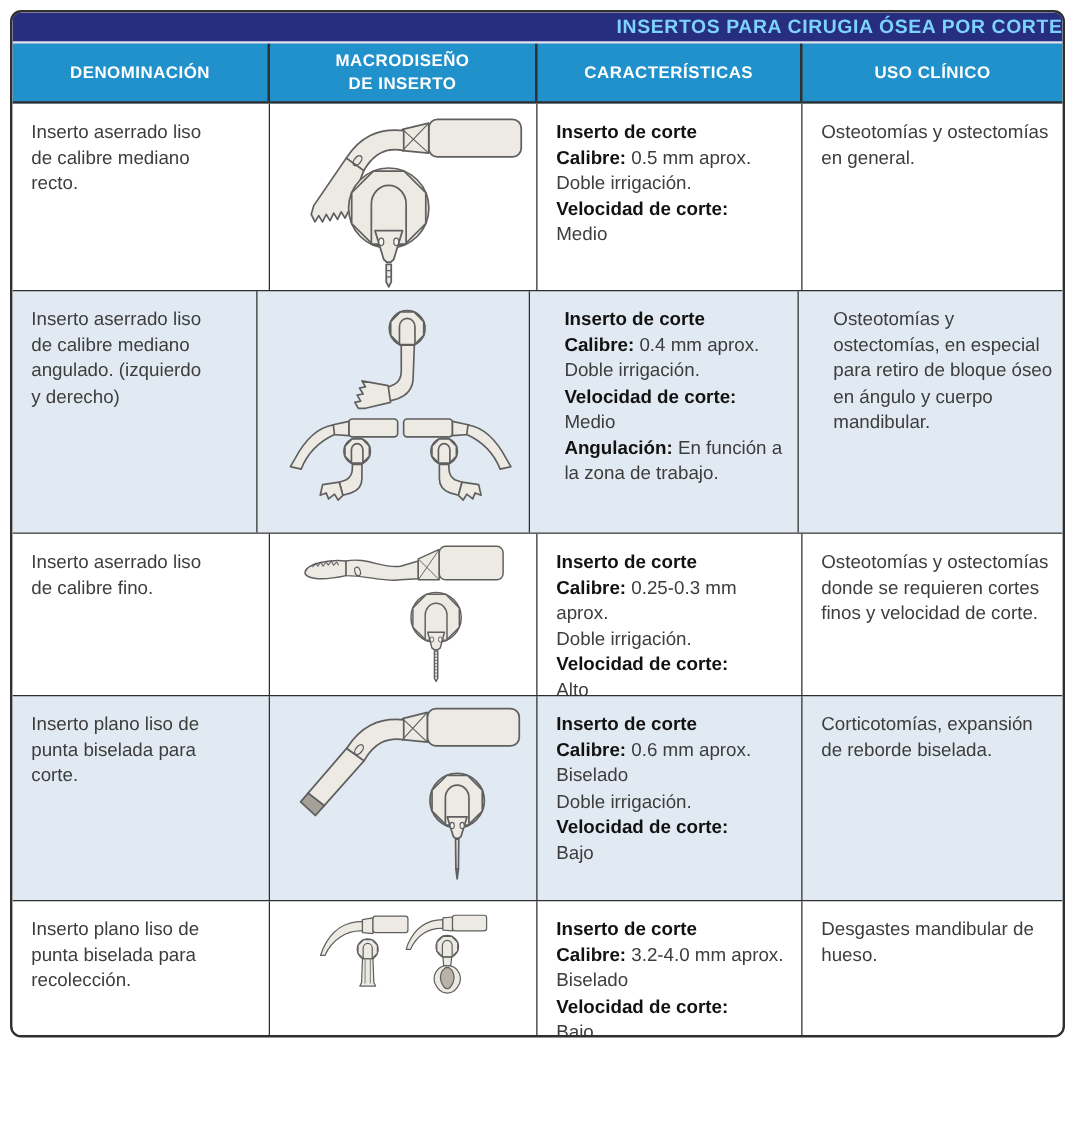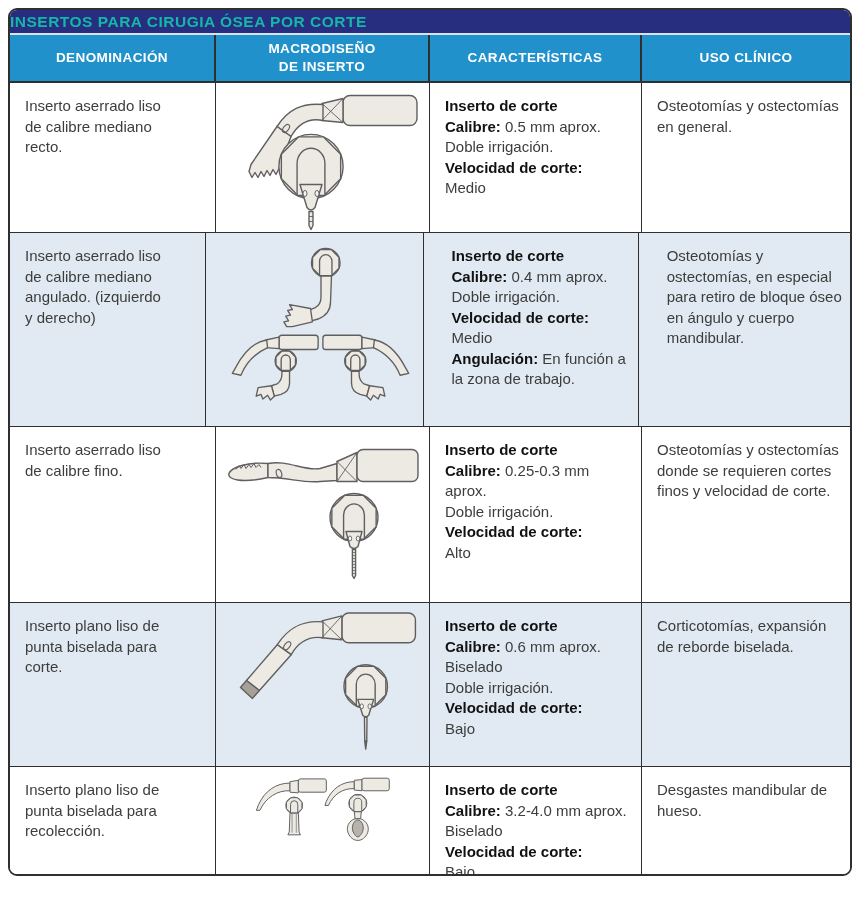--- a/index.html
+++ b/index.html
@@ -10,21 +10,21 @@
     -webkit-font-smoothing:antialiased;
   }
   *{box-sizing:border-box;}
   .sheet{
     position:absolute;left:8px;top:8px;width:844px;
     border:2px solid var(--border,#2f2f2f);
     border-radius:9px;overflow:hidden;background:#ffffff;
   }
   .title-bar{
     background:var(--title-bar-bg,#272e80);
-    color:#14b8a6;font-weight:bold;text-align:left;
+    color:#7dd3fc;font-weight:bold;text-align:right;
     font-size:15.5px;letter-spacing:.5px;
     height:25px;line-height:24px;
     border-bottom:2px solid #d8e2ee;
   }
   .header-row{
     display:grid;grid-template-columns:207fr 215fr 213fr 209fr;
     background:var(--header-bg,#2191cc);
     border-bottom:2px solid var(--border,#2f2f2f);
   }
   .th{
@@ -34,21 +34,21 @@
     border-right:2px solid var(--border,#2f2f2f);
     padding:0 4px;
   }
   .th:last-child{border-right:none;}
   .tr{
     display:grid;grid-template-columns:207fr 215fr 213fr 209fr;
     background:#ffffff;
   }
   .tr + .tr{border-top:1.5px solid var(--border,#2f2f2f);}
   .tr.alt{background:var(--row-alt-bg,#e1eaf2);}
-  .r1{height:149px;}.r2{height:194px;gap:13px;}.r3{height:176px;}.r4{height:164px;}.r5{height:108px;}
+  .r1{height:149px;}.r2{height:194px;gap:13px;}.r3{height:130px;}.r4{height:164px;}.r5{height:108px;}
   .td{
     border-right:1.5px solid var(--border,#2f2f2f);
     padding:13px 8px 8px 15px;
     font-size:15px;line-height:20.5px;
     color:var(--body-text,#3d3d3d);
     overflow:hidden;
   }
   .td:last-child{border-right:none;}
   .td.denom{padding-right:34px;}
   .td.illus{padding:0;}

